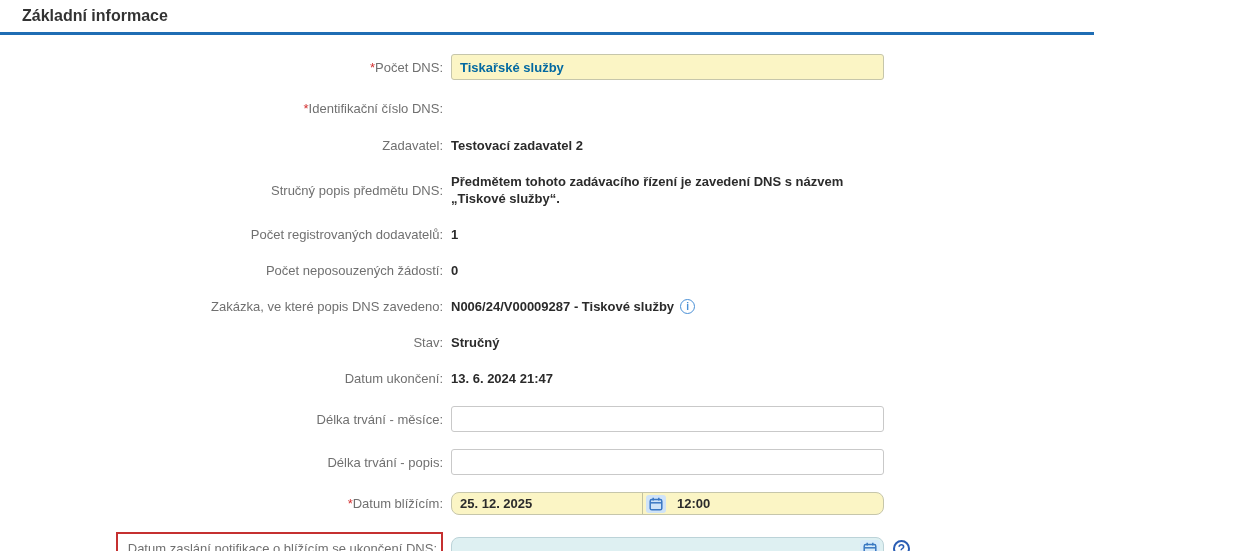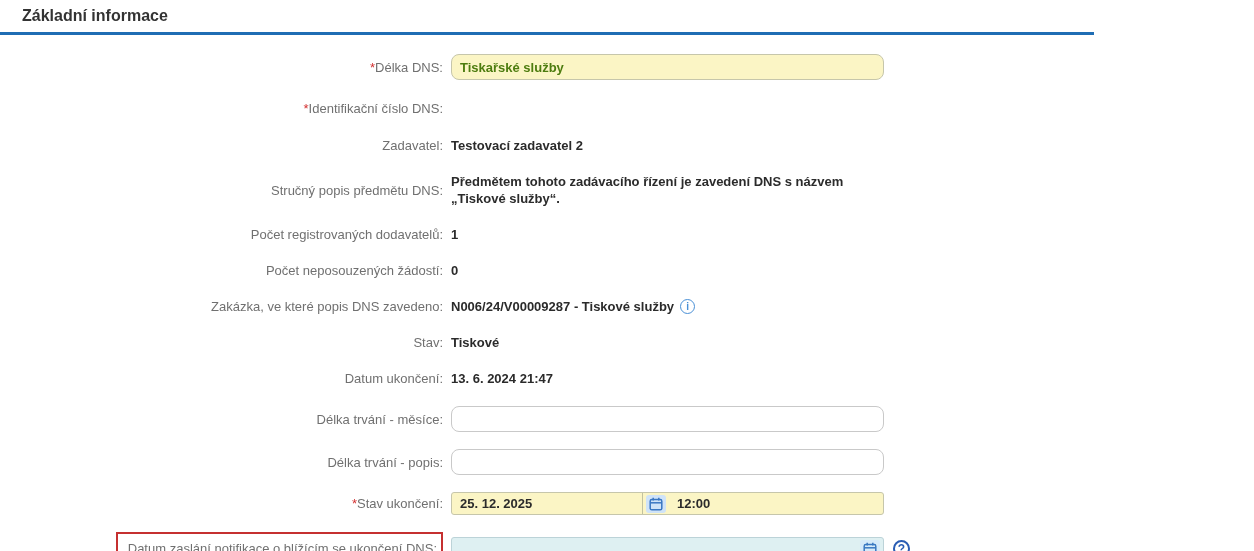--- a/index.html
+++ b/index.html
@@ -19,29 +19,29 @@
   .row.top { align-items:flex-start; }
   .row.textrow { min-height:15px; margin-bottom:19px;align-items:center; }
 
   .label-col { width:443px; flex:none; text-align:right; color:#707070; line-height:17px; }
   .ctrl-col { margin-left:8px; display:flex; align-items:center; }
   .req { color:#d32f2f; }
 
   .value { font-weight:bold; color:#2b2b2b; line-height:17px; max-width:425px; }
 
   .inp {
-    width:433px; height:23px; border-radius:8px;
+    width:433px; height:23px; border-radius:3px;
     padding:12px 8px; font-family:"Liberation Sans", sans-serif;
-    font-size:13px; font-weight:bold; color:#4d7c0f; outline:none;
+    font-size:13px; font-weight:bold; color:#0369a1; outline:none;
   }
   .inp.yellow { background:#fbf5c5; border:1px solid #c6c6ab; }
   .inp.white  { background:#fff; border:1px solid #c9c9c9; }
 
   .compound {
-    width:433px; height:23px; border-radius:3px; display:flex; align-items:center;
+    width:433px; height:23px; border-radius:8px; display:flex; align-items:center;
   }
   .compound.yellow { background:#fbf5c5; border:1px solid #c6c6ab; }
   .compound.cyan   { background:#def0f2; border:1px solid #bcd3d8; }
   .compound input {
     background:transparent; border:none; outline:none; height:19px;
     font-family:"Liberation Sans", sans-serif; font-size:13px; font-weight:bold; color:#2b2b2b;
     padding:0 0 0 8px;
   }
   .compound .date-part { width:191px; flex:none; border-right:1px solid #c2c29f; height:21px; }
   .compound .time-part { flex:1; }
@@ -69,21 +69,21 @@
 </head>
 <body>
 
 <div class="page">
 
   <div class="section-header">Základní informace</div>
 
   <div class="form">
 
     <div class="row">
-      <div class="label-col"><span class="req">*</span><span>Délka DNS:</span></div>
+      <div class="label-col"><span class="req">*</span><span>Počet DNS:</span></div>
       <div class="ctrl-col">
         <input class="inp yellow" type="text" value="Tiskařské služby" style="">
       </div>
     </div>
 
     <div class="row">
       <div class="label-col"><span class="req">*</span><span>Identifikační číslo DNS:</span></div>
     </div>
 
     <div class="row textrow">
@@ -118,21 +118,21 @@
       <div class="label-col">Zakázka, ve které popis DNS zavedeno:</div>
       <div class="ctrl-col">
         <span class="value">N006/24/V00009287 - Tiskové služby</span>
         <span class="round-icon info-i">i</span>
       </div>
     </div>
 
     <div class="row textrow">
       <div class="label-col">Stav:</div>
       <div class="ctrl-col">
-          <span class="value">Tiskové</span>
+          <span class="value">Stručný</span>
         </div>
     </div>
 
     <div class="row textrow">
       <div class="label-col">Datum ukončení:</div>
       <div class="ctrl-col">
           <span class="value">13. 6. 2024 21:47</span>
         </div>
     </div>
 
@@ -144,21 +144,21 @@
     </div>
 
     <div class="row">
       <div class="label-col">Délka trvání - popis:</div>
       <div class="ctrl-col">
         <input class="inp white" type="text" value="" style="">
       </div>
     </div>
 
     <div class="row">
-      <div class="label-col"><span class="req">*</span><span>Stav ukončení:</span></div>
+      <div class="label-col"><span class="req">*</span><span>Datum blížícím:</span></div>
       <div class="ctrl-col">
         <div class="compound yellow">
           <input class="date-part" type="text" value="25. 12. 2025" style="">
           <span class="cal-btn">
             <svg width="14" height="14" viewBox="0 0 14 14">
               <rect x="1.2" y="2.6" width="11.6" height="10.2" rx="1.6" fill="none" stroke="#3a77c2" stroke-width="1.5"></rect>
               <line x1="1.2" y1="5.8" x2="12.8" y2="5.8" stroke="#3a77c2" stroke-width="1.5"></line>
               <line x1="4.2" y1="0.8" x2="4.2" y2="3.4" stroke="#3a77c2" stroke-width="1.5"></line>
               <line x1="9.8" y1="0.8" x2="9.8" y2="3.4" stroke="#3a77c2" stroke-width="1.5"></line>
             </svg>

